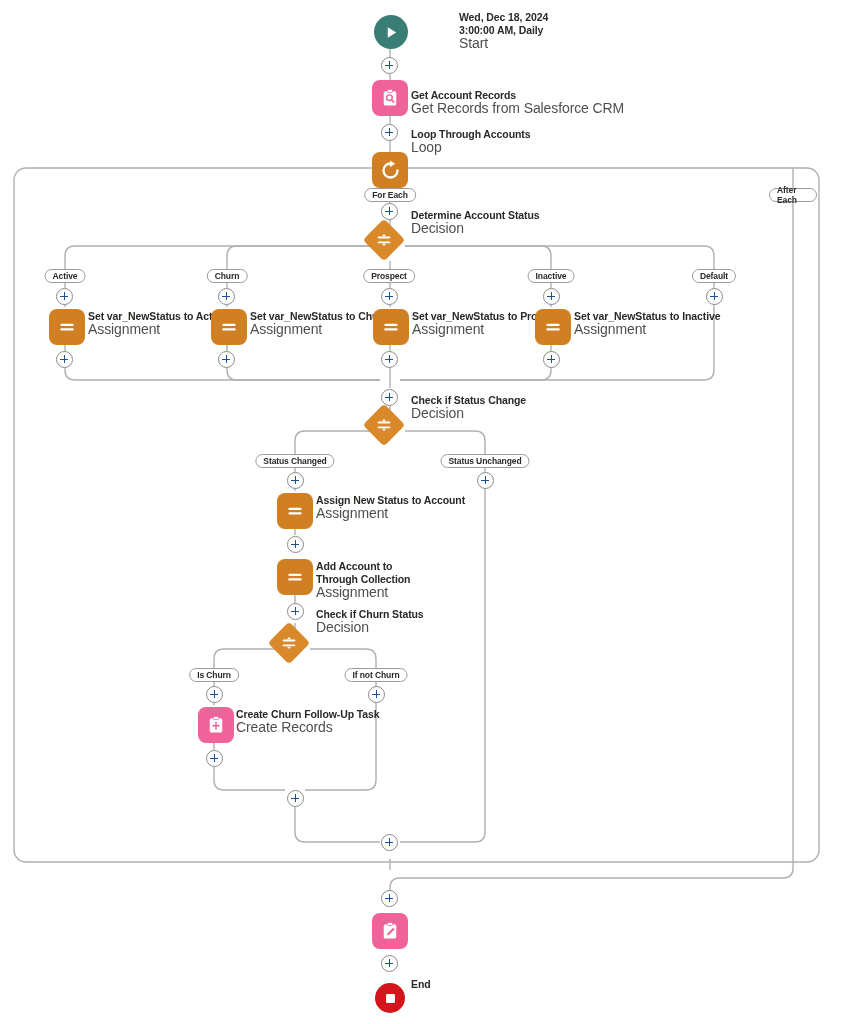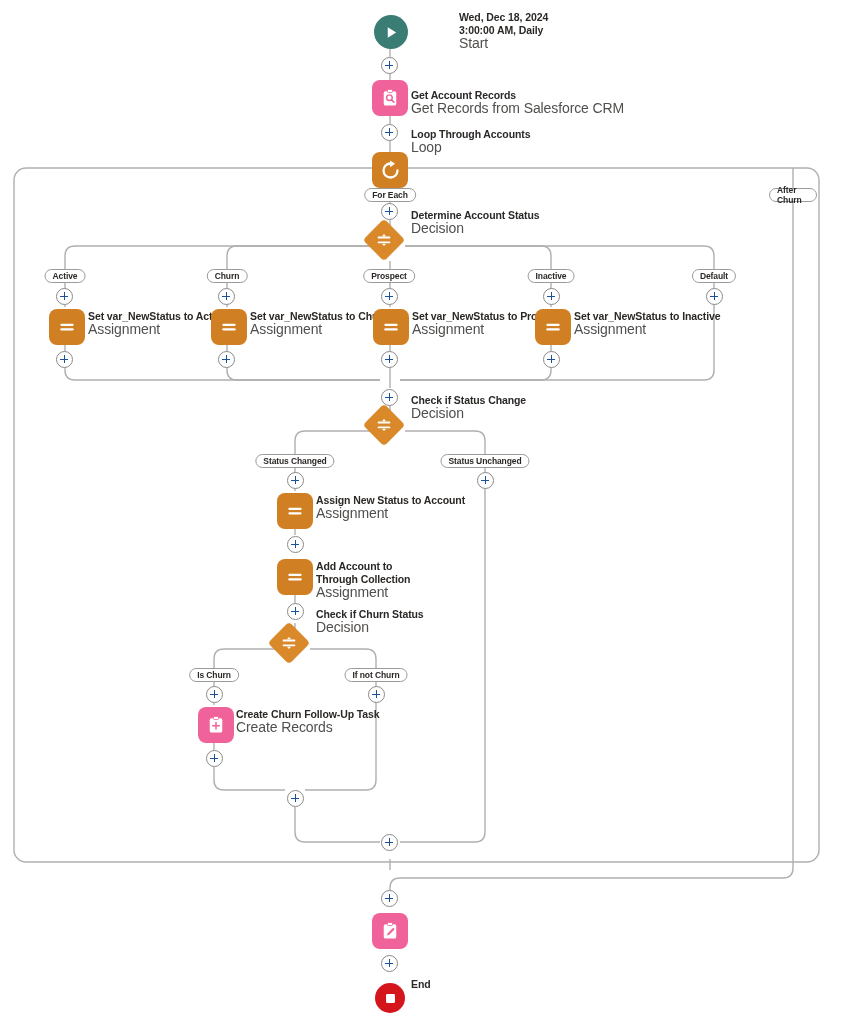--- a/index.html
+++ b/index.html
@@ -145,21 +145,21 @@
   <div class="node" style="left:372px;top:152px;">
     <div class="sq" style="background:#d08022;">
       <svg width="21" height="21" viewBox="0 0 24 24">
         <path d="M20,12 A8,8 0 1 1 12,4 L12,4" fill="none" stroke="#fff" stroke-width="2.6" stroke-linecap="round"></path>
         <polygon points="11.6,0.6 17.2,4.4 11.6,8.2" fill="#fff"></polygon>
       </svg>
     </div>
   </div>
 
   <div class="pill" style="left:390px;top:188px;">For Each</div>
-  <div class="pill" style="left:793px;top:188px;">After Churn</div>
+  <div class="pill" style="left:793px;top:188px;">After Each</div>
 
   <div class="plus" style="left:381px;top:203px;"></div>
 
   <div class="lbl" style="left:411px;top:209px;">
     <div class="t">Determine Account Status</div>
     <div class="s">Decision</div>
   </div>
   <div class="node" style="left:369px;top:225px;">
     <div class="diamond" style="background:#d9882a;">
       <svg width="17" height="17" viewBox="0 0 24 24">

